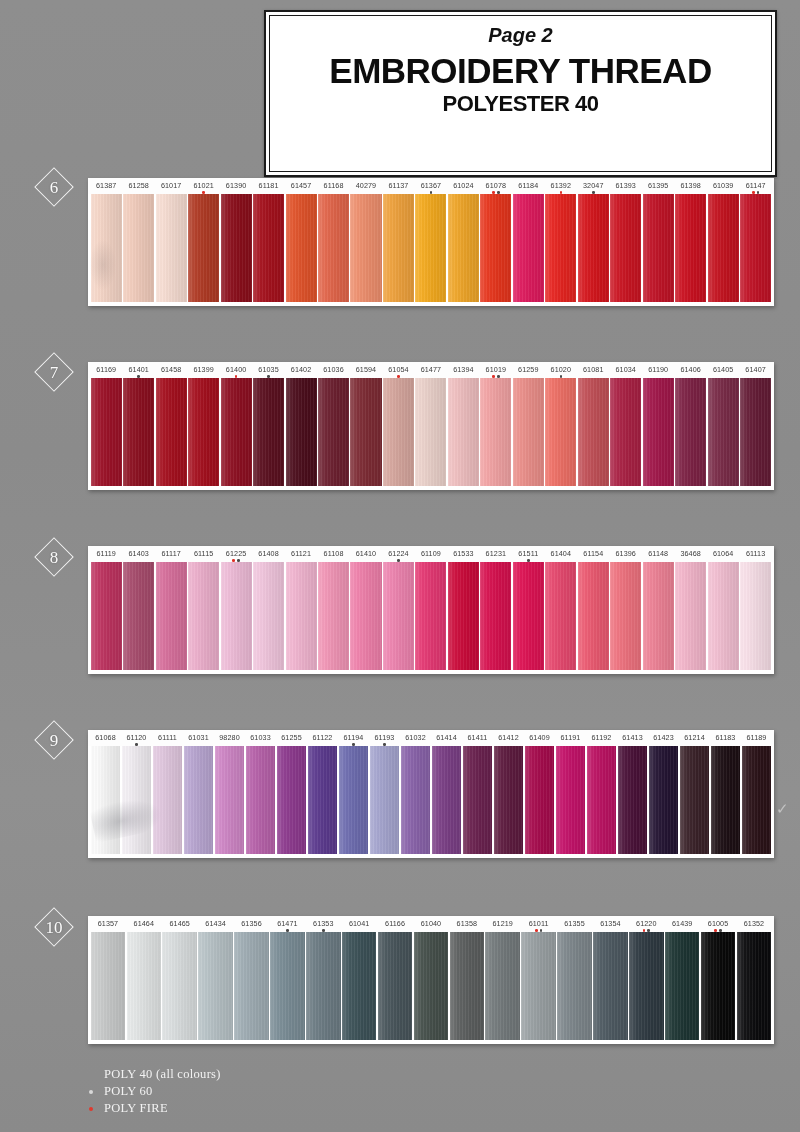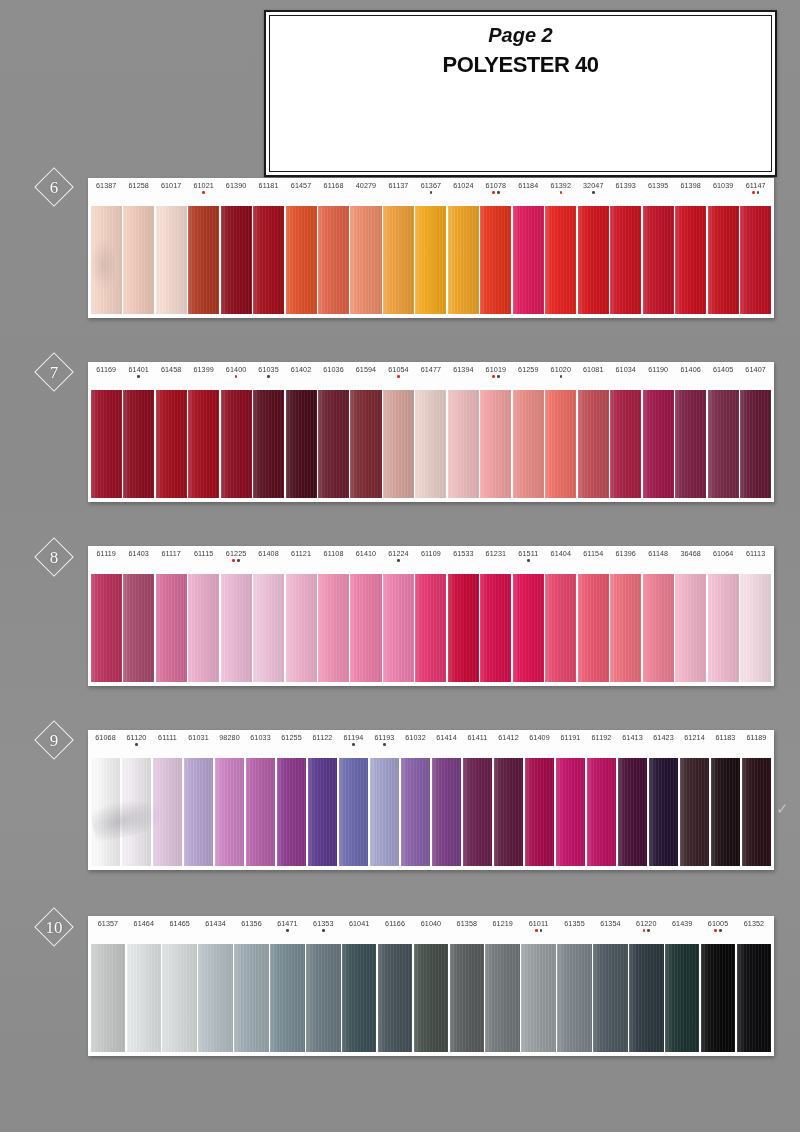--- a/index.html
+++ b/index.html
@@ -87,21 +87,21 @@
   .strip {
     position: absolute;
     left: 88px;
     width: 686px;
     background: #fdfdfd;
     box-shadow: 1px 2px 4px rgba(0,0,0,0.3);
     padding: 0;
     overflow: hidden;
   }
   .code-bar {
-    height: 28px;
+    height: 16px;
     background: #fdfdfd;
     display: flex;
     align-items: flex-start;
     padding: 4px 2px 0 2px;
   }
   .code-cell {
     flex: 1 1 0;
     display: flex;
     flex-direction: column;
     align-items: center;
@@ -213,20 +213,21 @@
   }
 </style>
 </head>
 <body>
 
 <div id="page">
 
   <div class="title-plate">
     <div class="title-inner">
       <div class="page-label">Page 2</div>
+      <div class="title-main">EMBROIDERY THREAD</div>
       <div class="title-sub">POLYESTER 40</div>
     </div>
   </div>
 
   <div id="rows-container">
       <div class="row-marker" style="left: 37px; top: 170px;">
         <div class="diamond"></div>
         <span class="row-num">6</span>
       </div>
       <div class="strip" style="top: 178px;">
@@ -1078,14 +1079,32 @@
             <div class="sheen"></div>
           </div>
         </div>
       </div>
     </div>
 
   <div class="scan-smudge"></div>
   <div class="scan-smudge2"></div>
   <div class="corner-mark">✓</div>
 
+  <div class="legend">
+    <div class="legend-row">
+      <span class="legend-marker"></span>
+      <span class="legend-text">POLY 40 (all colours)</span>
+    </div>
+    <div class="legend-row">
+      <span class="legend-marker">
+          <span class="ldot p60"></span>
+        </span>
+      <span class="legend-text">POLY 60</span>
+    </div>
+    <div class="legend-row">
+      <span class="legend-marker">
+          <span class="ldot pfire"></span>
+        </span>
+      <span class="legend-text">POLY FIRE</span>
+    </div>
+  </div>
 
 </div>
 
 </body></html>

